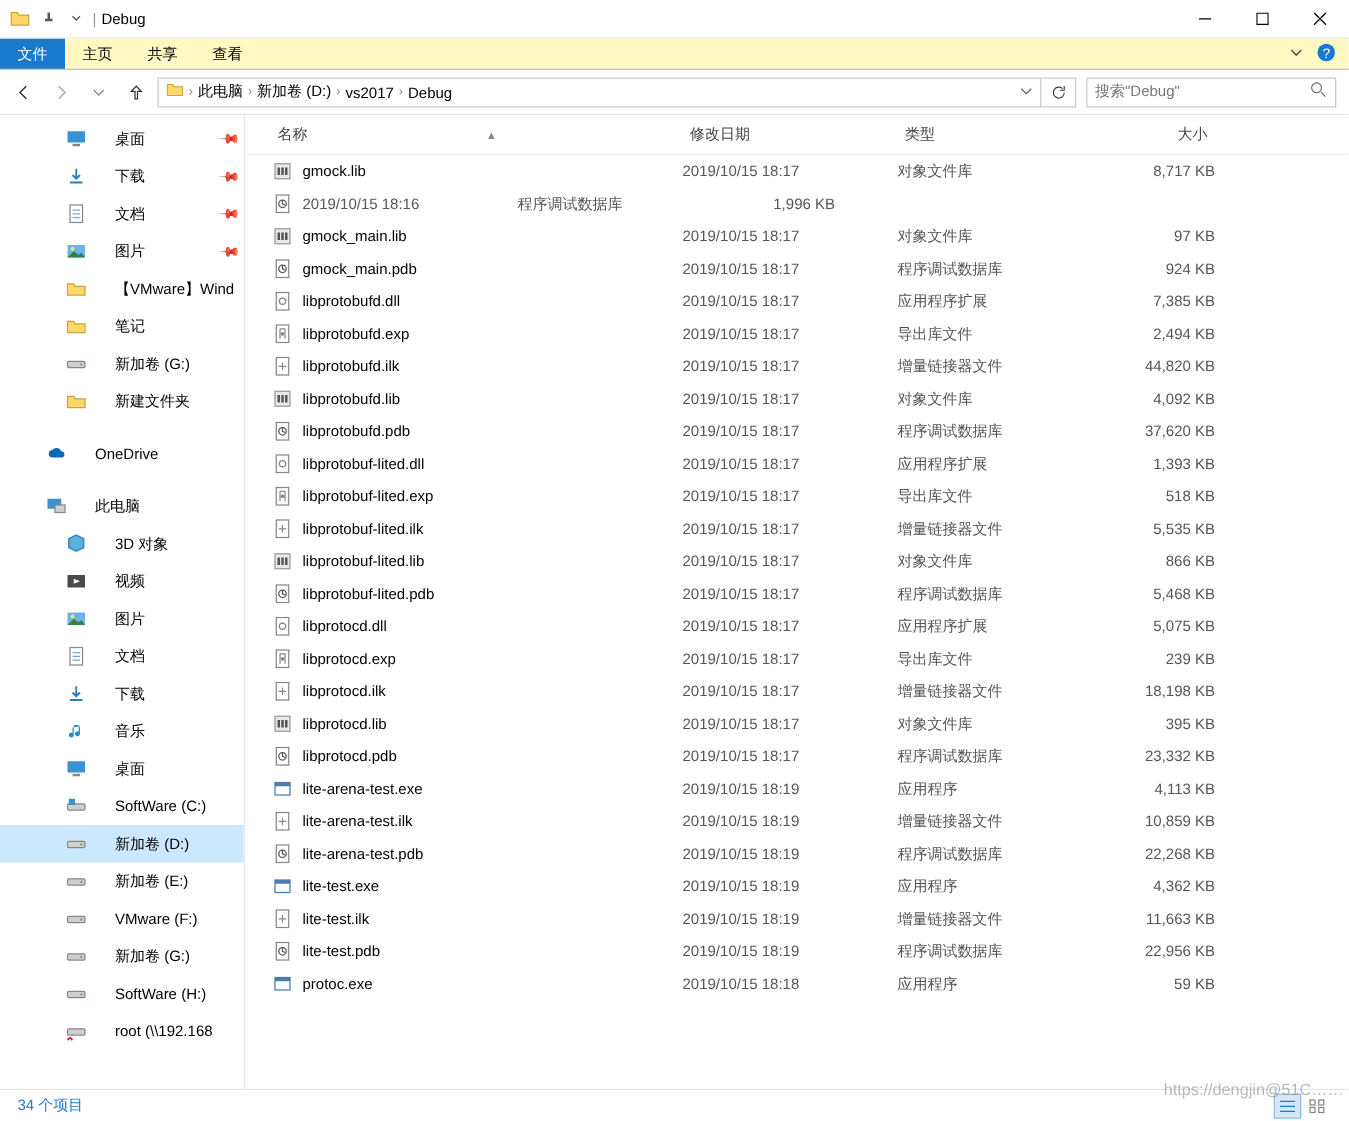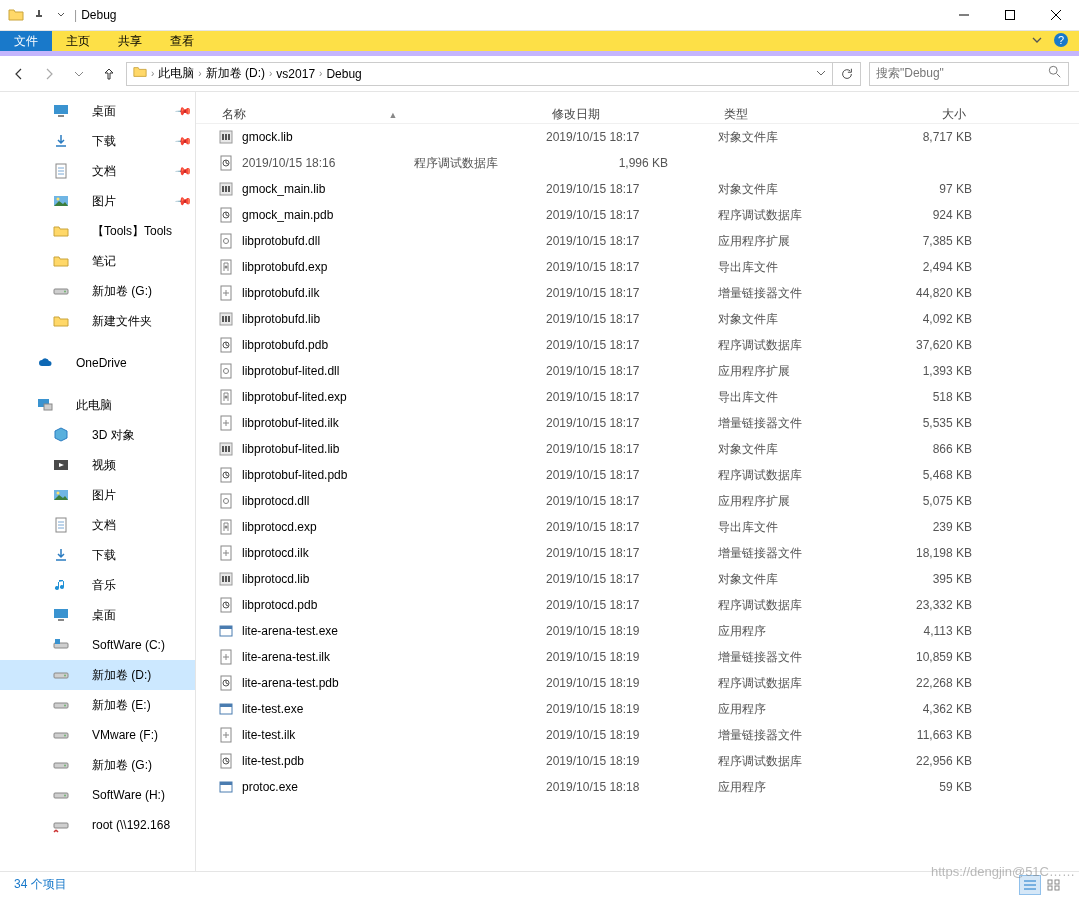--- a/index.html
+++ b/index.html
@@ -5,21 +5,21 @@
 * { margin: 0; padding: 0; box-sizing: border-box; font-family: "Microsoft YaHei", "Segoe UI", sans-serif; }
 body { background: #fff; font-size: 12px; color: #000; width: 1079px; height: 897px; overflow: hidden; display: flex; flex-direction: column; }
 .titlebar { height: 31px; display: flex; align-items: center; padding-left: 8px; border-bottom: 1px solid #e5e5e5; }
 .titlebar .ticon { width: 16px; height: 16px; margin-right: 4px; }
 .titlebar .sep { color: #999; margin: 0 4px; }
 .titlebar .wbtns { margin-left: auto; display: flex; }
 .titlebar .wbtn { width: 46px; height: 30px; display: flex; align-items: center; justify-content: center; color: #000; }
 .titlebar .wbtn svg { width: 10px; height: 10px; }
 .qat { display:flex; align-items:center; gap:4px; margin-left:2px;}
 .qat .q { width:18px; height:22px; display:flex; align-items:center; justify-content:center;}
-.ribbon { height: 25px; display: flex; align-items: stretch; background: #fde047; border-bottom: 5px solid #c4b5fd; text-align: right; }
+.ribbon { height: 25px; display: flex; align-items: stretch; background: #fef9c3; border-bottom: 1px solid #c4b5fd; text-align: right; }
 .ribbon .tab { padding: 0 14px; display: flex; align-items: center; font-size: 12px; }
 .ribbon .tab.file { background: #1979ca; color: #fff; }
 .ribbon .rtools { margin-left: auto; display: flex; align-items: center; padding-right: 10px; gap: 10px; color: #1979ca; }
 .ribbon .rtools .chev { color:#555;}
 .addrbar { height: 36px; display: flex; align-items: center; padding: 0 10px; gap: 8px; border-bottom: 1px solid #e5e5e5; }
 .addrbar .nav { display: flex; align-items: center; gap: 12px; }
 .addrbar .nav .nb { width: 18px; height: 18px; display: flex; align-items: center; justify-content: center; color: #777; }
 .addrbar .nav .nb.enabled { color: #000; }
 .addrbar .pathbox { flex: 1; border: 1px solid #ccc; height: 24px; display: flex; align-items: center; padding-left: 4px; }
 .addrbar .pathbox .pi { width: 18px; text-align:center; }
@@ -35,21 +35,21 @@
 .sidebar::-webkit-scrollbar-track { background:#f1f1f1;}
 .tree-item { display: flex; align-items: center; height: 30px; padding-right: 4px; gap: 16px; }
 .tree-item.selected { background: #cce8ff; }
 .tree-item .indent { display:inline-block;}
 .tree-item .ticon2 { width: 18px; height: 16px; margin-right: 6px; display:flex; align-items:center; justify-content:center; }
 .tree-item .pin { margin-left: auto; color: #777; transform: rotate(45deg); font-size:11px;}
 .tree-item .label { white-space: nowrap; overflow: hidden; text-overflow: clip; }
 .tree-item.head { font-weight: normal; }
 .tree-group-gap { height: 12px; }
 .content { flex: 1; display: flex; flex-direction: column; overflow: hidden; }
-.cols { display: flex; height: 32px; align-items: flex-end; border-bottom: 1px solid #f0f0f0; padding-left: 20px; color: #444; position:relative;}
+.cols { display: flex; height: 32px; align-items: center; border-bottom: 1px solid #f0f0f0; padding-left: 20px; color: #444; position:relative;}
 .cols .col { padding: 0 6px;}
 .cols .c-name { width: 330px; display:flex; align-items:center;}
 .cols .c-name .sortup { margin:0 auto; color:#888; font-size:9px;}
 .cols .c-date { width: 172px; }
 .cols .c-type { width: 154px; }
 .cols .c-size { width: 100px; text-align: right; }
 .filelist { flex: 1; overflow-y: scroll; }
 .filelist::-webkit-scrollbar { width:17px; }
 .filelist::-webkit-scrollbar-thumb { background:#c1c1c1;}
 .filelist::-webkit-scrollbar-track { background:#f1f1f1;}
@@ -225,21 +225,21 @@
         <span class="label">图片</span>
         <span class="pin">📌</span>
       </div>
       <div class="tree-item">
         <span class="indent" style="width:36px"></span>
         <span class="ticon2">
           <svg width="16" height="16" viewBox="0 0 16 16">
             <path fill="#ffd869" stroke="#caa43a" d="M1 4h5l1 2h8v7H1z"></path>
           </svg>
         </span>
-        <span class="label">【Tools】Tools</span>
+        <span class="label">【VMware】Wind</span>
       </div>
       <div class="tree-item">
         <span class="indent" style="width:36px"></span>
         <span class="ticon2">
           <svg width="16" height="16" viewBox="0 0 16 16">
             <path fill="#ffd869" stroke="#caa43a" d="M1 4h5l1 2h8v7H1z"></path>
           </svg>
         </span>
         <span class="label">笔记</span>
       </div>

